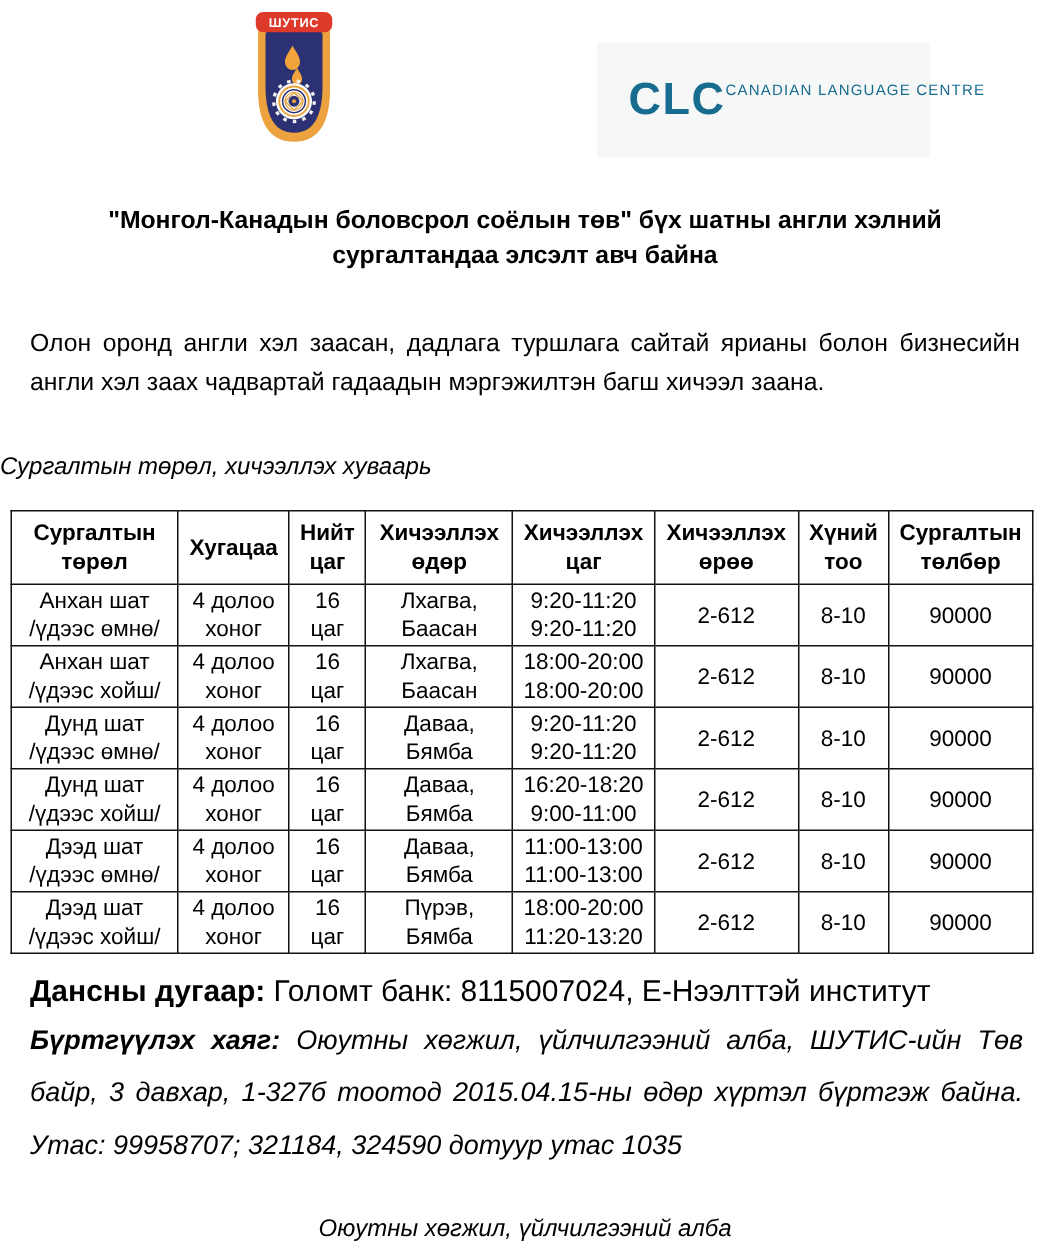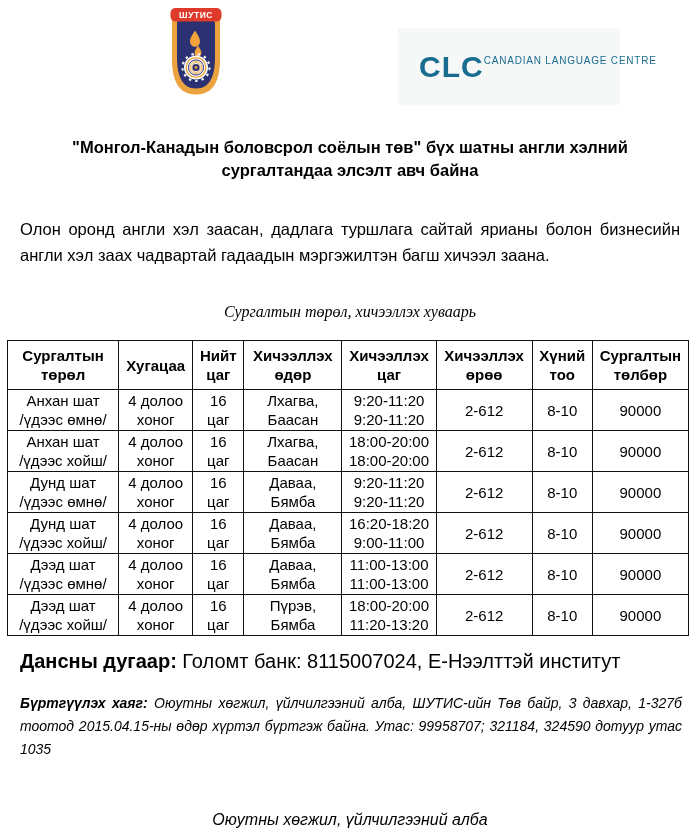--- a/index.html
+++ b/index.html
@@ -26,42 +26,42 @@
   .title {
     position:absolute; left:0; right:0; top:136px; padding:0 52px;
     text-align:center; font-weight:bold; font-size:16.5px; line-height:23px;
   }
   .intro {
     position:absolute; left:20px; right:20px; top:216px;
     font-size:16.5px; line-height:26px; text-align:justify;
   }
   .caption {
     position:absolute; left:0; right:0; top:303px;
-    text-align:center; font-style:italic; font-size:16px;font-family:Liberation Serif, serif;
+    font-style:italic; font-size:16px;
   }
 
   
   .table-wrap { position:absolute; left:7px; top:340px; }
   table { border-collapse:collapse; table-layout:fixed; width:682px;border-radius:19px; }
   th, td {
     border:1.5px solid #111; text-align:center; vertical-align:middle;
     white-space:pre-line; padding:1px 2px; overflow:hidden;
   }
   th { font-size:15px; line-height:19px; font-weight:bold; }
   td { font-size:15px; line-height:19px; }
   thead tr { height:49px; }
   tbody tr { height:40px; }
 
   .account {
     position:absolute; left:20px; right:36px; top:650px; font-size:20px;
   }
   .account b { font-weight:bold; }
   .registration {
-    position:absolute; left:20px; right:18px; top:692px;
-    font-size:14px; line-height:23px; font-style:italic; text-align:justify;
+    position:absolute; left:20px; right:18px; top:676px;
+    font-size:18px; line-height:35px; font-style:italic; text-align:justify;
   }
   .registration b { font-weight:bold; }
   .footer-note {
     position:absolute; left:0; right:0; top:811px;
     text-align:center; font-style:italic; font-size:16px;
   }
 </style>
 </head>
 <body>
 

